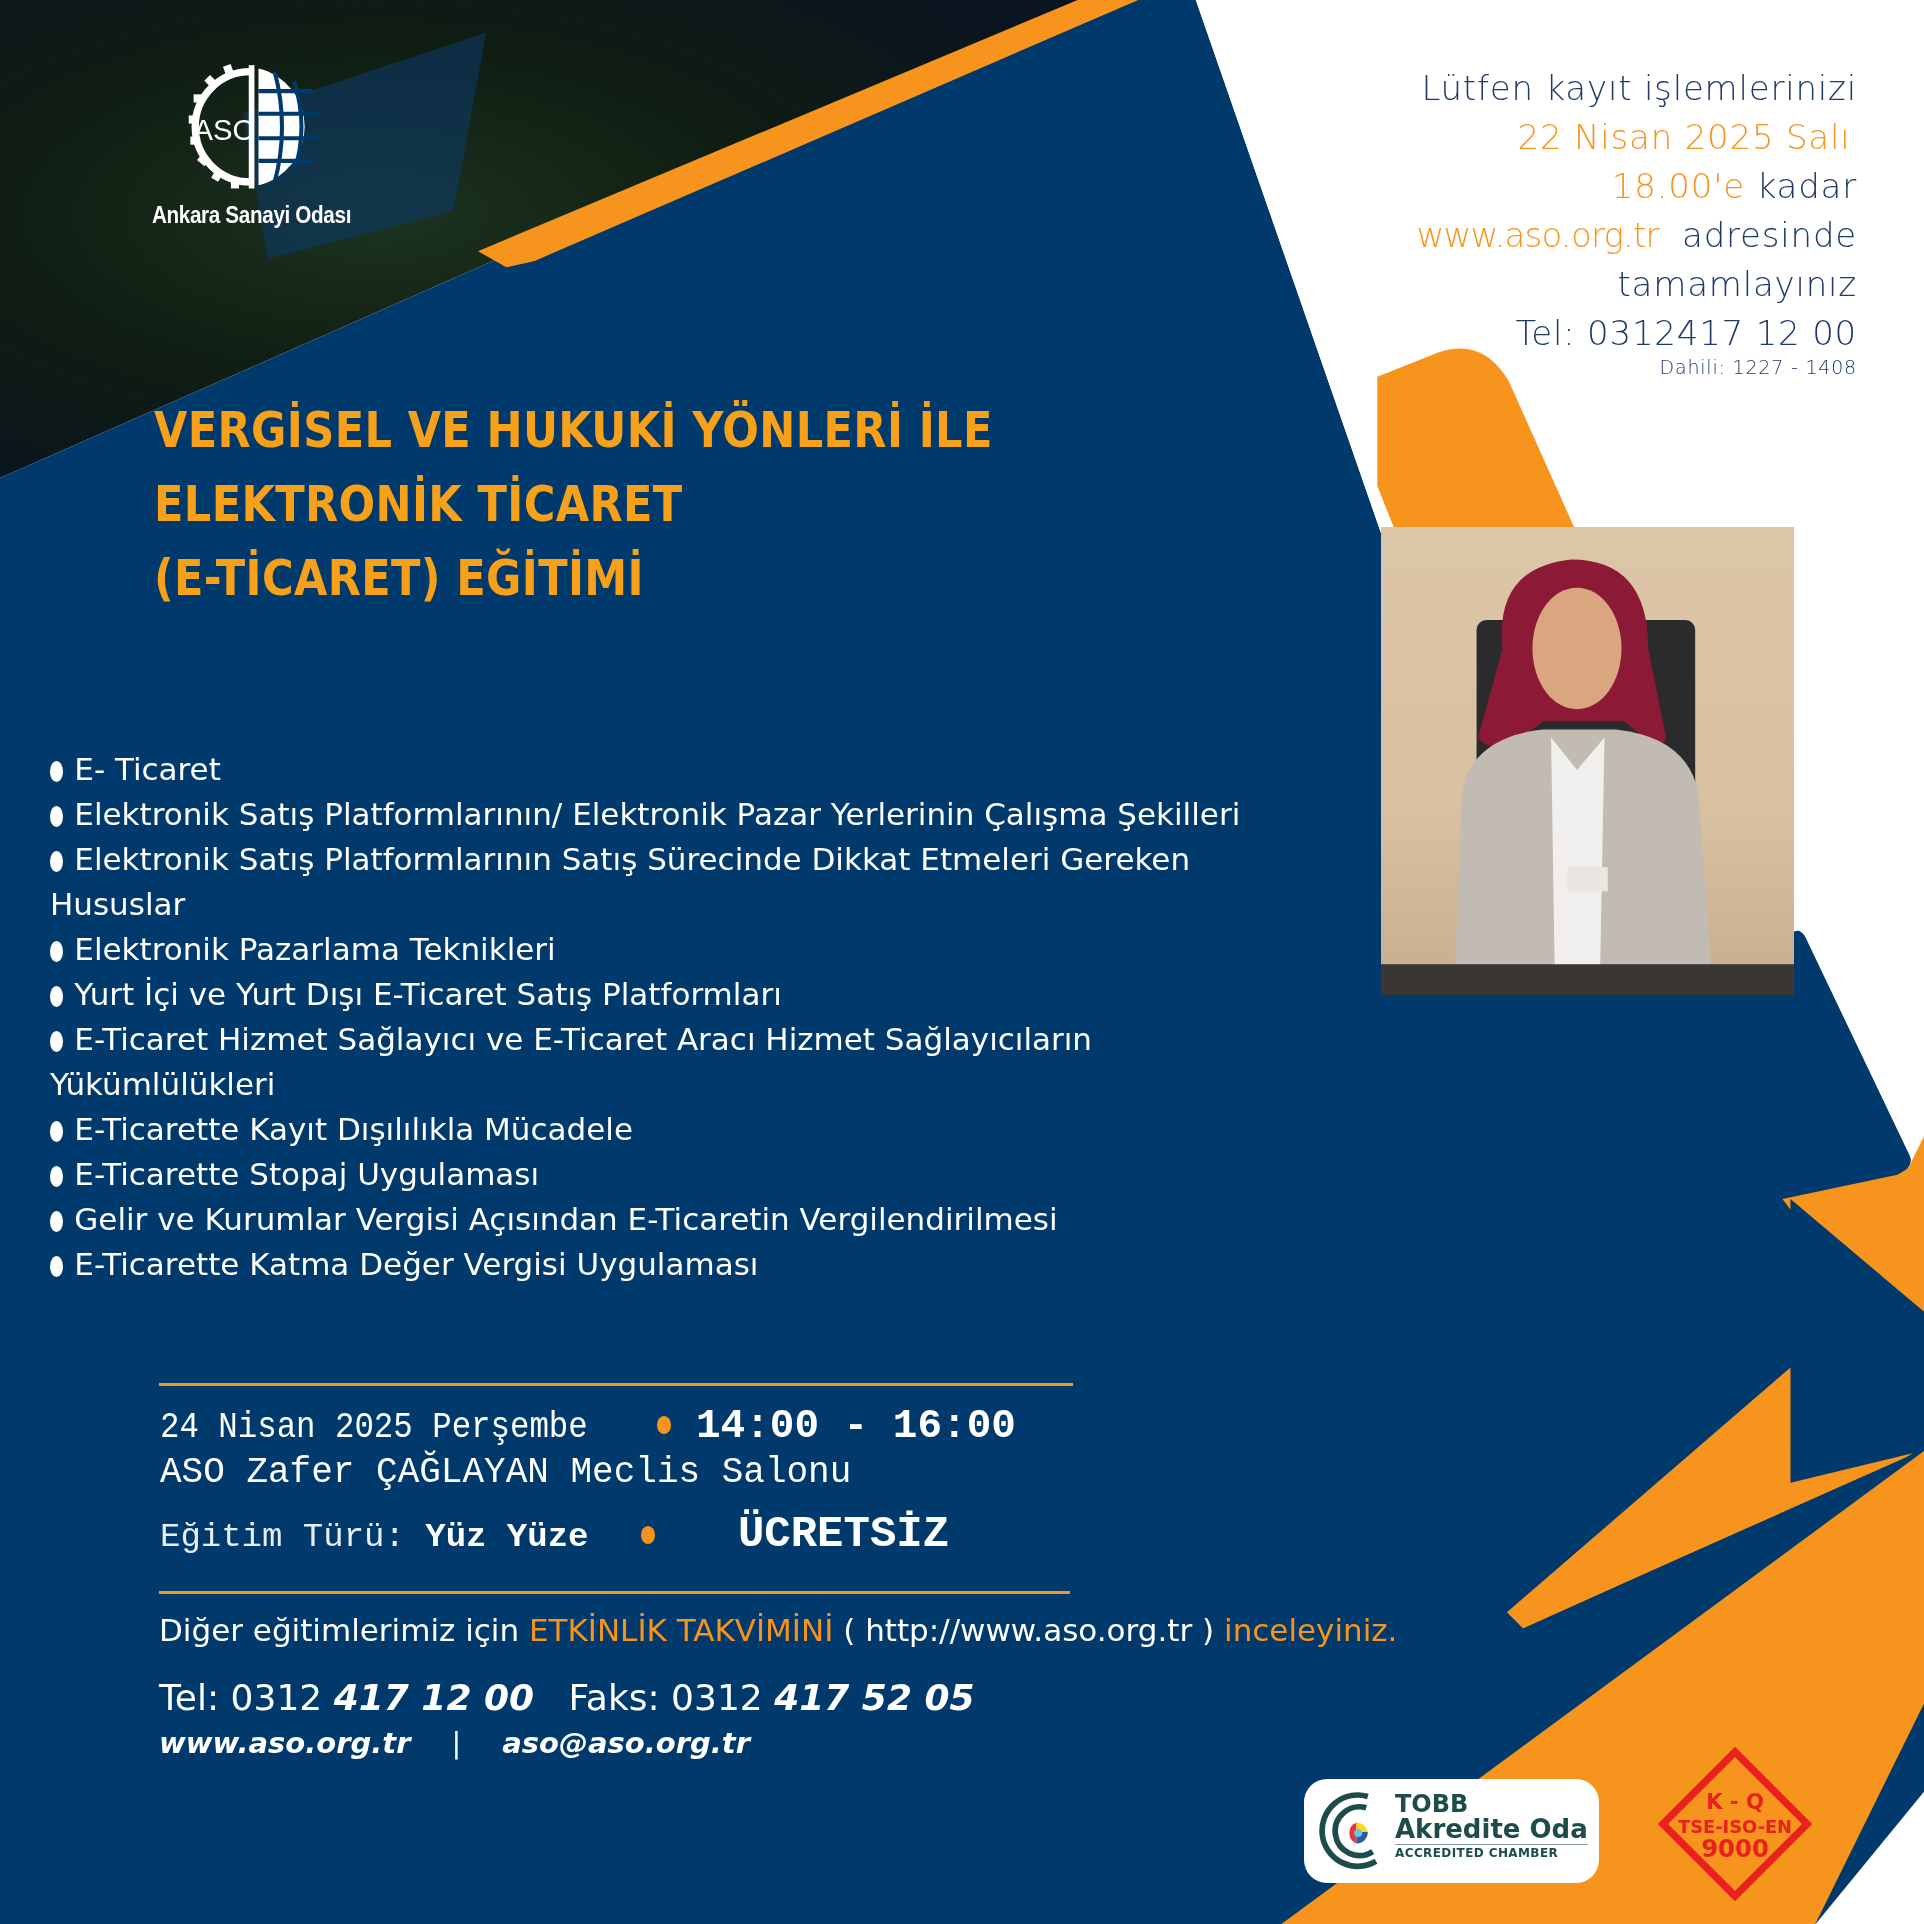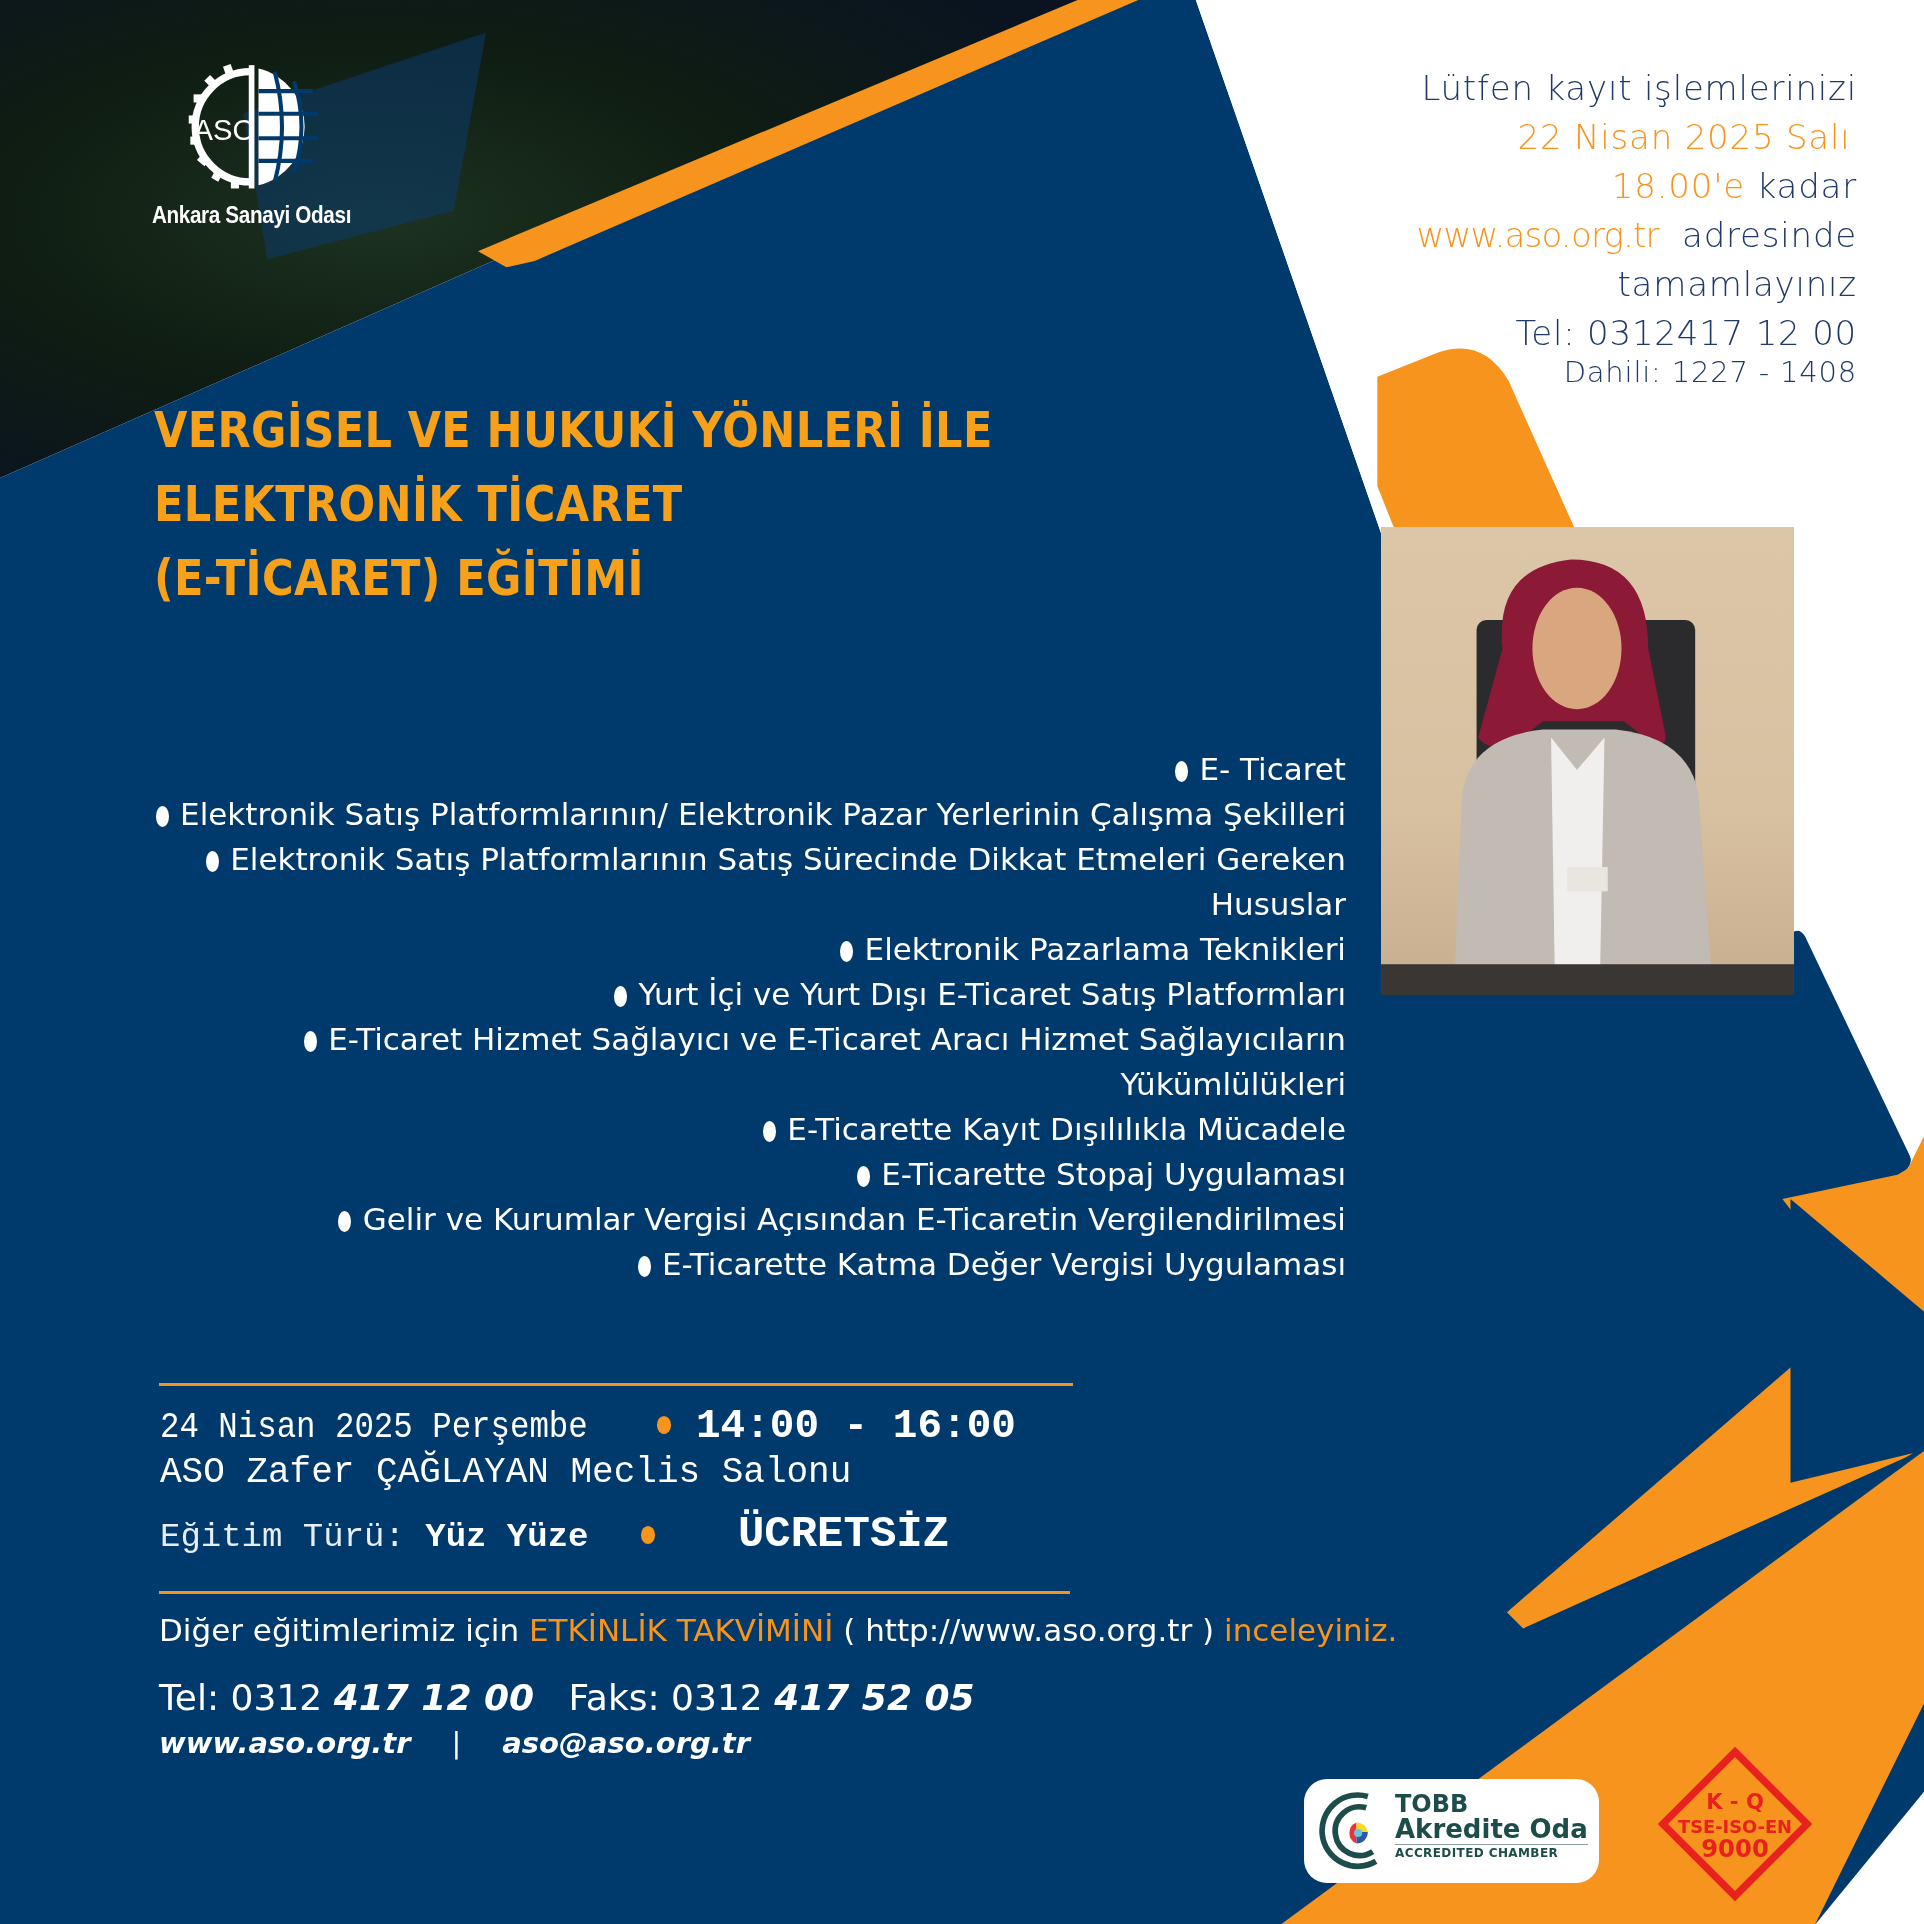--- a/index.html
+++ b/index.html
@@ -10,29 +10,29 @@
 
   
   #logo { left: 138px; top: 57px; width: 227px; text-align: center; }
   #logo svg { display: block; margin: 0 auto; }
   #logo .logo-name { color: #ffffff; font-family: "Liberation Sans", sans-serif; font-weight: bold; font-size: 23.5px; letter-spacing: -0.4px; margin-top: 6.5px; transform: scaleX(0.88); transform-origin: center; white-space: nowrap; }
 
   
   #reg { right: 68px; top: 71px; text-align: right; color: #1f3a68; font-family: "DejaVu Sans", sans-serif; font-size: 34px; line-height: 1; }
   #reg .line { height: 49px; white-space: nowrap; font-weight: 300; letter-spacing: 0.8px; }
   #reg .orange { color: #f7941d; }
-  #reg .small { font-size: 29px; }
+  #reg .small { font-size: 19px; }
 
   
   #title { left: 154px; top: 394px; color: #f7a11a; font-family: "DejaVu Sans", sans-serif; font-weight: bold; font-size: 49px; line-height: 74px; letter-spacing: 0.4px; }
   #title div { white-space: nowrap; transform: scaleX(0.88); transform-origin: left; }
 
   
   #topics { left: 50px; top: 747px; width: 1296px; color: #ffffff; font-family: "DejaVu Sans", sans-serif; font-size: 31px; line-height: 45px; }
-  #topics .item { white-space: nowrap; text-align: right; }
+  #topics .item { white-space: nowrap; }
   #topics .bullet { display: inline-block; width: 13px; height: 21px; background: #ffffff; border-radius: 50%; margin-right: 11.3px; vertical-align: -1.6px; }
 
   
   #photo { left: 1381px; top: 527px; width: 413px; height: 468px; background: linear-gradient(180deg, #dcc6a8 0%, #d8c1a1 60%, #c6ad8d 100%); overflow: hidden; }
 
   #speaker { left: 1288px; top: 1037px; width: 583px; text-align: center; color: #ffffff; }
   #speaker .title { font-family: "DejaVu Sans", sans-serif; font-weight: bold; font-size: 31px; line-height: 36px; }
   #speaker .name { font-family: "DejaVu Sans", sans-serif; font-weight: bold; font-size: 31px; line-height: 37px; white-space: nowrap; }
   #speaker .aff { font-family: "DejaVu Sans", sans-serif; font-style: italic; font-weight: 300; font-size: 24px; line-height: 32px; margin-top: 21px; letter-spacing: 0.4px; }
 

